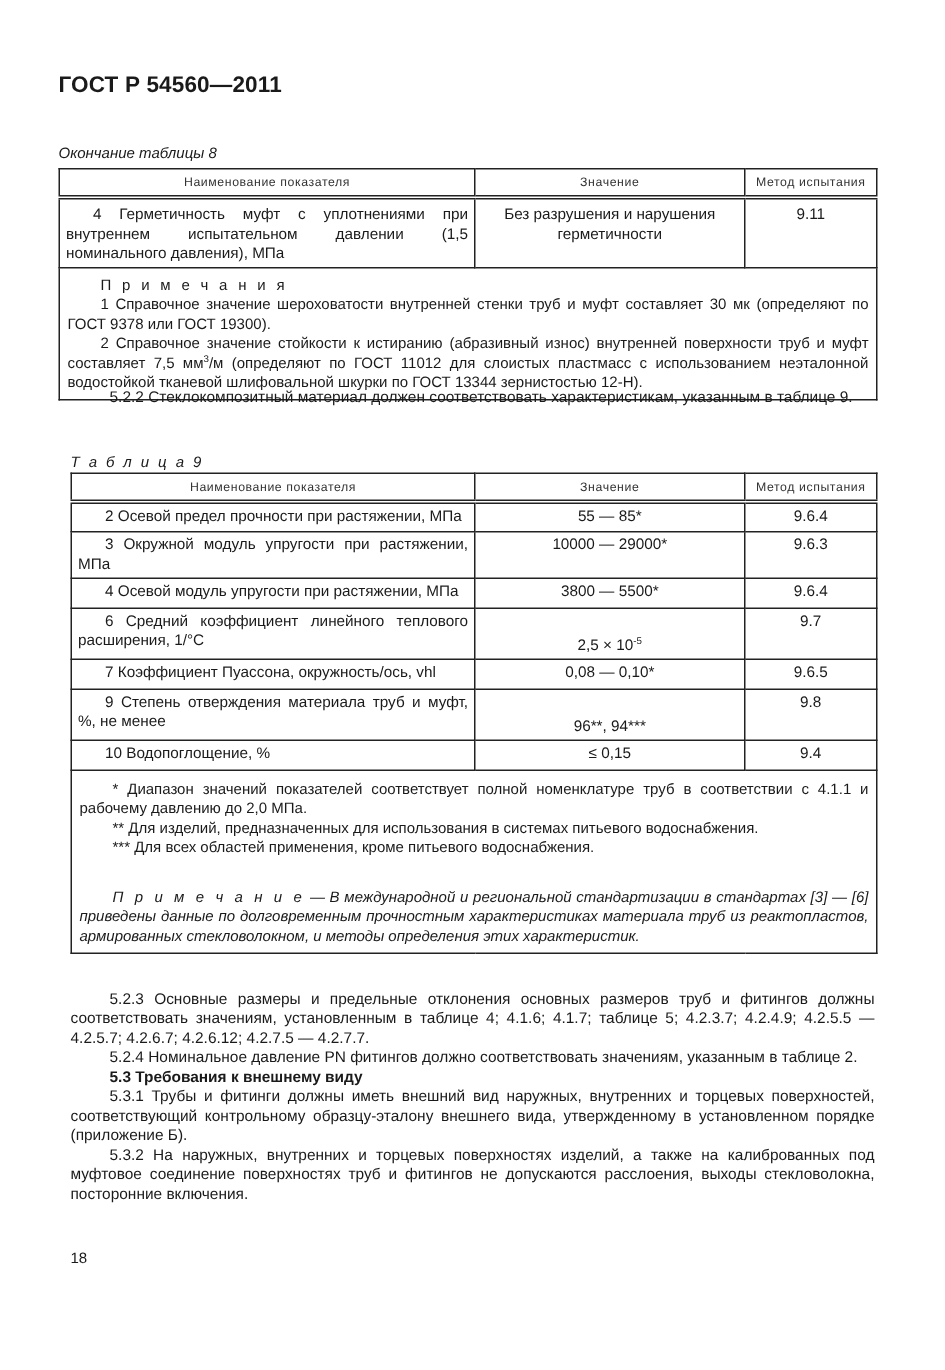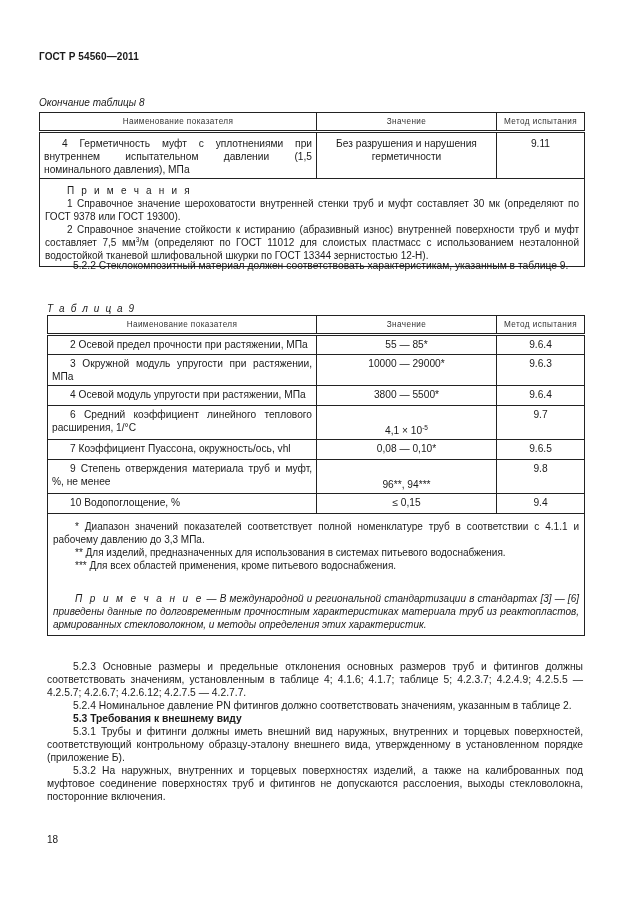--- a/index.html
+++ b/index.html
@@ -2,21 +2,21 @@
 <html><head>
   <meta charset="utf-8">
   <style>
     html, body { margin: 0; padding: 0; background: #ffffff; }
     body {
       width: 630px; height: 913px; position: relative; overflow: hidden;
       font-family: "Liberation Sans", "DejaVu Sans", sans-serif;
       color: #1a1a1a; font-size: 10.2px; line-height: 13px;
     }
     .abs { position: absolute; }
-    .doc-code { left: 39px; top: 50px; font-weight: bold; font-size: 10px; letter-spacing: 0.1px; }
+    .doc-code { left: 39px; top: 50px; font-weight: bold; font-size: 15px; letter-spacing: 0.1px; }
     .cont-caption { left: 39px; top: 96px; font-style: italic; font-size: 10px; }
     .table-caption { left: 47px; top: 302px; font-size: 10px; letter-spacing: 1.6px; font-style: italic; }
 
     table.gt { position: absolute; border-collapse: collapse; table-layout: fixed; }
     table.gt td { border: 1px solid #222; vertical-align: top; padding: 0; }
     table.gt thead td {
       font-size: 8.2px; text-align: center; letter-spacing: 0.4px;
       height: 17px; line-height: 16px; vertical-align: middle; color: #333;
       border-bottom: 3px double #222;
     }
@@ -101,41 +101,41 @@
       <td class="val-cell">10000 — 29000*</td>
       <td class="meth-cell">9.6.3</td>
     </tr>
     <tr style="height:20px;">
       <td class="name-cell" style="text-indent:18px;">4 Осевой модуль упругости при растяжении, МПа</td>
       <td class="val-cell">3800 — 5500*</td>
       <td class="meth-cell">9.6.4</td>
     </tr>
     <tr style="height:34px;">
       <td class="name-cell" style="text-indent:18px;">6 Средний коэффициент линейного теплового расширения, 1/°С</td>
-      <td class="val-cell" style="vertical-align:bottom; padding-bottom:2px !important;"><span>4,1 × 10</span><sup>-5</sup></td>
+      <td class="val-cell" style="vertical-align:bottom; padding-bottom:2px !important;"><span>2,5 × 10</span><sup>-5</sup></td>
       <td class="meth-cell">9.7</td>
     </tr>
     <tr style="height:20px;">
       <td class="name-cell" style="text-indent:18px;">7 Коэффициент Пуассона, окружность/ось, vhl</td>
       <td class="val-cell">0,08 — 0,10*</td>
       <td class="meth-cell">9.6.5</td>
     </tr>
     <tr style="height:34px;">
       <td class="name-cell" style="text-indent:18px;">9 Степень отверждения материала труб и муфт, %, не менее</td>
       <td class="val-cell" style="vertical-align:bottom; padding-bottom:2px !important;">96**, 94***</td>
       <td class="meth-cell">9.8</td>
     </tr>
     <tr style="height:20px;">
       <td class="name-cell" style="text-indent:18px;">10 Водопоглощение, %</td>
       <td class="val-cell">≤ 0,15</td>
       <td class="meth-cell">9.4</td>
     </tr>
     <tr>
       <td colspan="3" class="notes-cell" style="height:100px; padding-top:6px !important;">
-        <p class="ind">* Диапазон значений показателей соответствует полной номенклатуре труб в соответствии с 4.1.1 и рабочему давлению до 3,3 МПа.</p>
+        <p class="ind">* Диапазон значений показателей соответствует полной номенклатуре труб в соответствии с 4.1.1 и рабочему давлению до 2,0 МПа.</p>
         <p class="ind">** Для изделий, предназначенных для использования в системах питьевого водоснабжения.</p>
         <p class="ind">*** Для всех областей применения, кроме питьевого водоснабжения.</p>
         <p class="ind" style="margin-top:20px;font-style:italic;"><span class="spaced">П р и м е ч а н и е</span><span> — В международной и региональной стандартизации в стандартах [3] — [6] приведены данные по долговременным прочностным характеристиках материала труб из реактопластов, армированных стекловолокном, и методы определения этих характеристик.</span></p>
       </td>
     </tr>
   </tbody>
 </table>
 
 <div class="abs body-text" style="top:660px;">
   <p>5.2.3 Основные размеры и предельные отклонения основных размеров труб и фитингов должны соответствовать значениям, установленным в таблице 4; 4.1.6; 4.1.7; таблице 5; 4.2.3.7; 4.2.4.9; 4.2.5.5 — 4.2.5.7; 4.2.6.7; 4.2.6.12; 4.2.7.5 — 4.2.7.7.</p>

